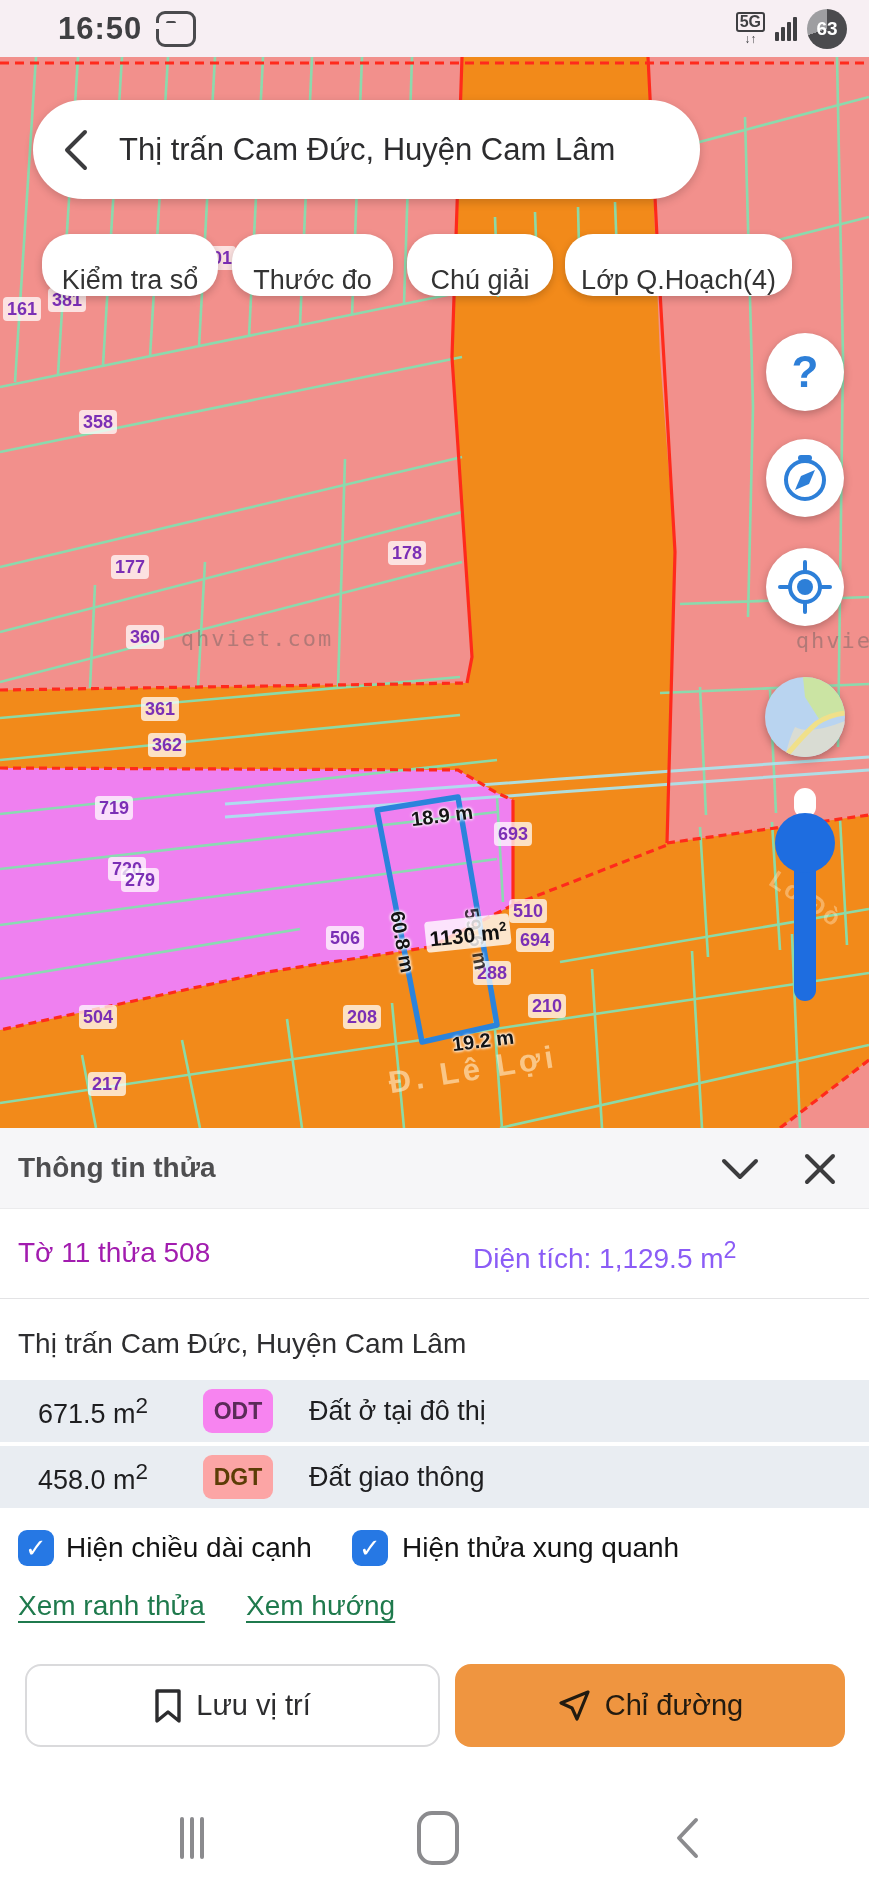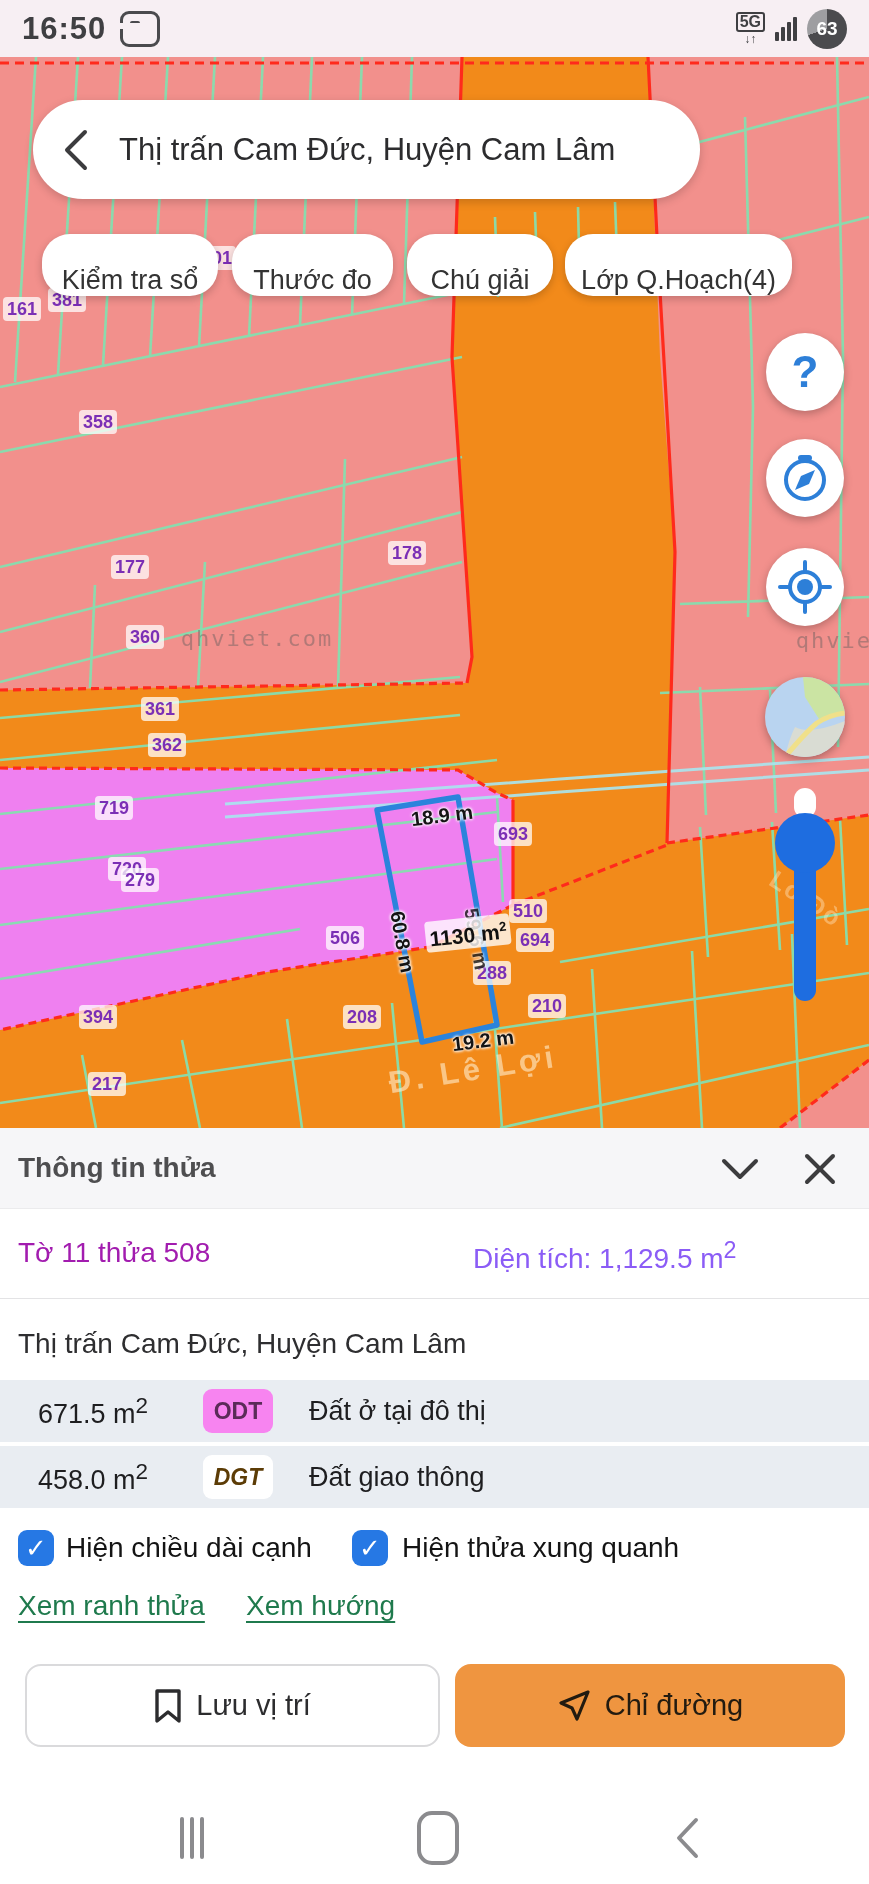--- a/index.html
+++ b/index.html
@@ -2,21 +2,21 @@
 <html><head>
 <meta charset="utf-8">
 <style>
   html,body{margin:0;padding:0;background:#ddd;}
   #app{position:relative;width:869px;height:1884px;overflow:hidden;background:#fff;
        font-family:"Liberation Sans","DejaVu Sans",sans-serif;}
 
   
   #status-bar{position:absolute;left:0;top:0;width:869px;height:57px;background:#F7EFF3;
               display:flex;align-items:center;justify-content:space-between;padding:0 22px;box-sizing:border-box;z-index:40;}
-  .sb-left{display:flex;align-items:center;gap:14px;}
+  .sb-left{display:flex;align-items:center;gap:14px;margin-left:36px;}
   .sb-time{font-size:31px;font-weight:700;color:#3f3f42;letter-spacing:1px;}
   .sb-cap{width:34px;height:30px;border:3px solid #4a4a4d;border-radius:9px;position:relative;
           -webkit-mask:none;}
   .sb-cap:before{content:"";position:absolute;left:7px;top:7px;width:10px;height:8px;background:#4a4a4d;border-radius:2px;}
   .sb-cap:after{content:"";position:absolute;left:-3px;top:9px;width:34px;height:6px;background:#F7EFF3;}
   .sb-right{display:flex;align-items:center;gap:10px;}
   .sb-5g{display:flex;flex-direction:column;align-items:center;line-height:1;color:#3f3f42;}
   .sb-5g b{font-size:16px;font-weight:700;border:2px solid #3f3f42;border-radius:3px;padding:0 2px;}
   .sb-5g i{font-style:normal;font-size:12px;margin-top:1px;}
   .sb-bars{display:flex;align-items:flex-end;gap:2px;height:24px;}
@@ -75,21 +75,21 @@
   #row-parcel{position:absolute;left:0;top:81px;width:100%;height:89px;border-bottom:1px solid #E3E3E5;}
   #parcel-id{position:absolute;left:18px;top:28px;font-size:28px;color:#a21caf;}
   #parcel-area{position:absolute;left:473px;top:28px;font-size:28px;color:#8b5cf6;}
   #address{position:absolute;left:18px;top:200px;font-size:28px;color:#2e2e30;}
   .land-row{position:absolute;left:0;width:869px;height:62px;background:#E9EDF2;display:flex;align-items:center;}
   #land-row-0{top:252px;} #land-row-1{top:318px;}
   .land-area{width:165px;margin-left:38px;font-size:27px;color:#1e1e20;}
   .land-badge{width:70px;height:44px;border-radius:9px;display:flex;align-items:center;justify-content:center;
               font-size:23px;font-weight:700;margin-right:36px;}
   #badge-0{background:#F784F0;color:#5a2b58;}
-  #badge-1{background:#ffffff;color:#5c3c06;font-style:italic;}
+  #badge-1{background:#fca5a5;color:#5c3c06;}
   .land-desc{font-size:27px;color:#1e1e20;}
   .cb-row{position:absolute;top:402px;left:0;width:869px;height:40px;}
   .checkbox{position:absolute;top:0;width:36px;height:36px;background:#2678E4;border-radius:9px;color:#fff;
             display:flex;align-items:center;justify-content:center;font-size:26px;font-weight:700;}
   #cb-0{left:18px;} #cb-1{left:352px;}
   .cb-label{position:absolute;top:2px;font-size:28px;color:#141414;}
   #cbl-0{left:66px;} #cbl-1{left:402px;}
   .link{position:absolute;top:462px;font-size:28px;color:#1F7A4D;text-decoration:underline;text-underline-offset:6px;}
   #link-0{left:18px;} #link-1{left:246px;}
   .btn{position:absolute;top:536px;height:83px;border-radius:16px;display:flex;align-items:center;justify-content:center;
@@ -231,21 +231,21 @@
         <div class="ml ml-parcel" style="left: 114px; top: 751px; transform: translate(-50%, -50%) rotate(0deg);">719</div>
         <div class="ml ml-parcel" style="left: 127px; top: 812px; transform: translate(-50%, -50%) rotate(0deg);">720</div>
         <div class="ml ml-parcel" style="left: 140px; top: 823px; transform: translate(-50%, -50%) rotate(0deg);">279</div>
         <div class="ml ml-parcel" style="left: 513px; top: 777px; transform: translate(-50%, -50%) rotate(0deg);">693</div>
         <div class="ml ml-parcel" style="left: 345px; top: 881px; transform: translate(-50%, -50%) rotate(0deg);">506</div>
         <div class="ml ml-parcel" style="left: 528px; top: 854px; transform: translate(-50%, -50%) rotate(0deg);">510</div>
         <div class="ml ml-parcel" style="left: 535px; top: 883px; transform: translate(-50%, -50%) rotate(0deg);">694</div>
         <div class="ml ml-parcel" style="left: 492px; top: 916px; transform: translate(-50%, -50%) rotate(0deg);">288</div>
         <div class="ml ml-parcel" style="left: 362px; top: 960px; transform: translate(-50%, -50%) rotate(0deg);">208</div>
         <div class="ml ml-parcel" style="left: 547px; top: 949px; transform: translate(-50%, -50%) rotate(0deg);">210</div>
-        <div class="ml ml-parcel" style="left: 98px; top: 960px; transform: translate(-50%, -50%) rotate(0deg);">394</div>
+        <div class="ml ml-parcel" style="left: 98px; top: 960px; transform: translate(-50%, -50%) rotate(0deg);">504</div>
         <div class="ml ml-parcel" style="left: 107px; top: 1027px; transform: translate(-50%, -50%) rotate(0deg);">217</div>
         <div class="ml ml-dimfaint" style="left: 476px; top: 882px; transform: translate(-50%, -50%) rotate(80deg);">59.6 m</div>
         <div class="ml ml-dim" style="left: 442px; top: 759px; transform: translate(-50%, -50%) rotate(-7deg);">18.9 m</div>
         <div class="ml ml-dim" style="left: 402px; top: 885px; transform: translate(-50%, -50%) rotate(80deg);">60.8 m</div>
         <div class="ml ml-dim" style="left: 483px; top: 984px; transform: translate(-50%, -50%) rotate(-7deg);">19.2 m</div>
         <div class="ml ml-area" style="left: 468px; top: 876px; transform: translate(-50%, -50%) rotate(-6deg);">1130 m<sup>2</sup></div>
       </div>
   </div>
 
   <div id="search-bar">

